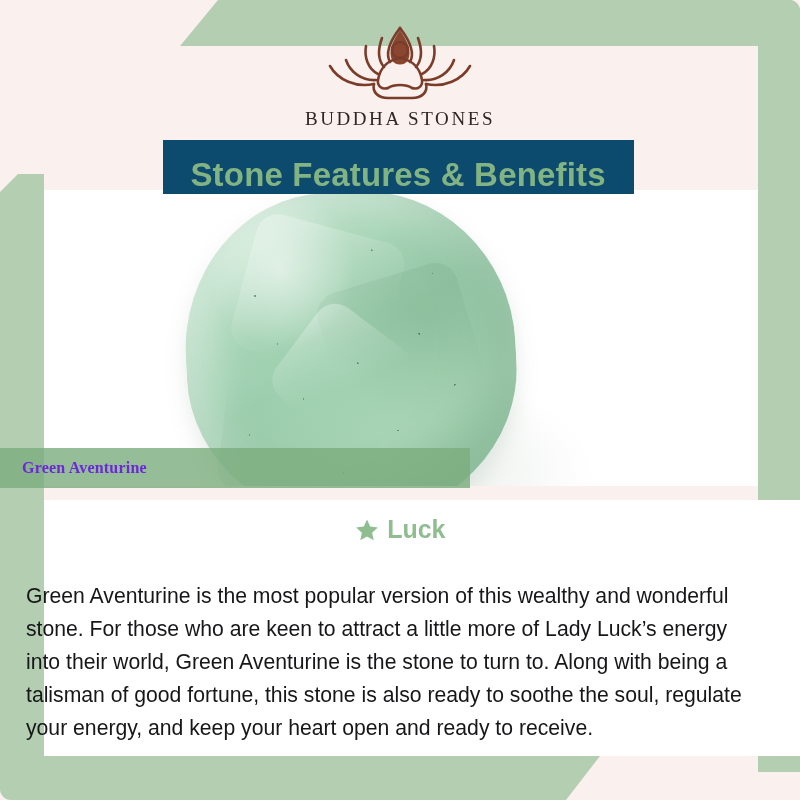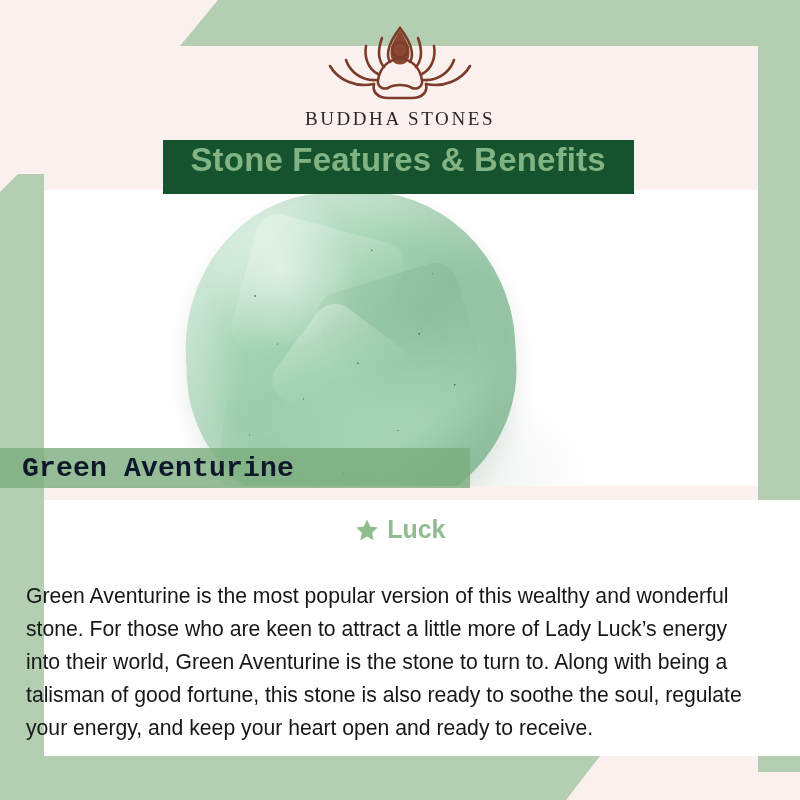--- a/index.html
+++ b/index.html
@@ -13,20 +13,21 @@
     font-family: "Liberation Sans", sans-serif;
     background: #faf0ee;
   }
 
   .poster {
     position: relative;
     width: 800px;
     height: 800px;
     background: #faf0ee;
     overflow: hidden;
+    border-radius: 11px;
   }
 
   
   .deco-top-right {
     position: absolute;
     top: 0;
     left: 0;
     width: 800px;
     height: 46px;
     background: #b3ceb0;
@@ -92,23 +93,23 @@
     white-space: nowrap;
   }
 
   
   .title-band {
     position: absolute;
     left: 163px;
     top: 140px;
     width: 471px;
     height: 54px;
-    background: #14532d;
-    display: flex;
-    align-items: flex-start;
+    background: #0c4a6e;
+    display: flex;
+    align-items: flex-end;
     justify-content: center;
     z-index: 6;
   }
   .title-text {
     font-family: "Liberation Sans Narrow", "Liberation Sans", sans-serif;
     font-weight: bold;
     font-size: 34px;
     color: #82b383;
     letter-spacing: 0.2px;
     white-space: nowrap;
@@ -204,24 +205,24 @@
     top: 448px;
     width: 470px;
     height: 40px;
     background: rgba(123,172,125,0.80);
     display: flex;
     align-items: center;
     z-index: 7;
   }
   .name-text {
     margin-left: 22px;
-    font-family: Liberation Mono, monospace;
+    font-family: Liberation Serif, serif;
     font-weight: bold;
-    font-size: 28px;
-    color: #0f172a;
+    font-size: 16px;
+    color: #6d28d9;
     letter-spacing: 0.2px;
     white-space: nowrap;
   }
 
   
   .text-panel {
     position: absolute;
     left: 44px;
     top: 500px;
     width: 790px;

